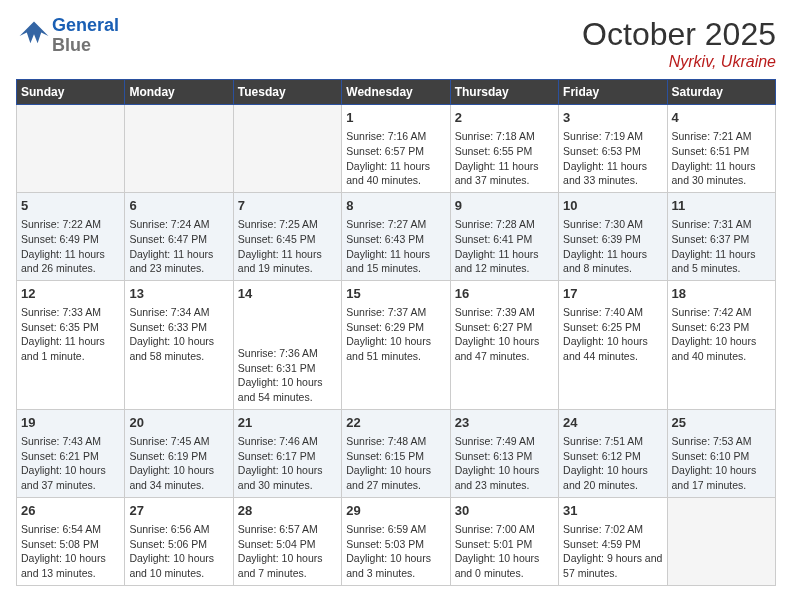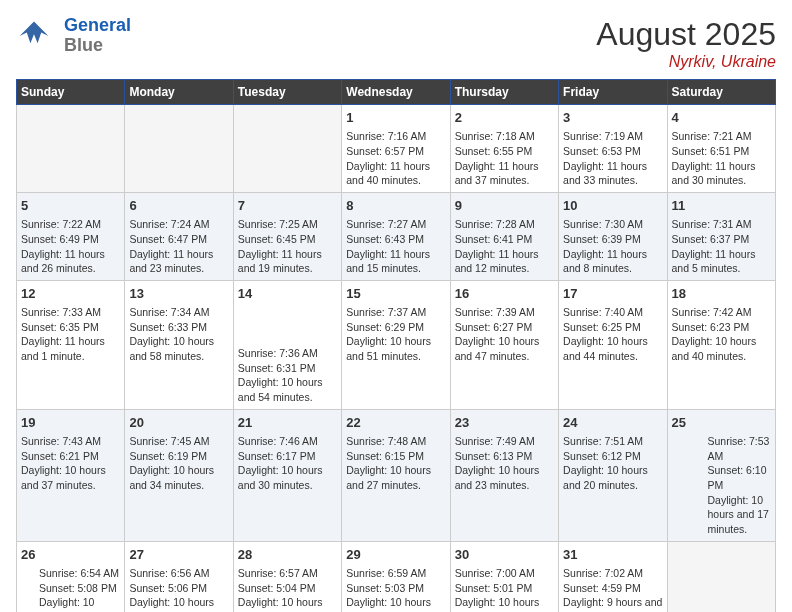--- a/index.html
+++ b/index.html
@@ -12,21 +12,21 @@
     }
     .header {
       display: flex;
       justify-content: space-between;
       align-items: flex-start;
       margin-bottom: 8px;
     }
     .logo {
       display: flex;
       align-items: center;
-      gap: 12px;
+      gap: 0;
     }
     .logo-text {
       font-size: 18px;
       font-weight: bold;
       color: #333;
       line-height: 1.1;
     }
     .logo-text span {
       color: #1a5fb4;
     }
@@ -95,21 +95,21 @@
   <div class="logo">
     <svg class="logo-bird" viewBox="0 0 40 40">
       <polygon points="20,4 36,20 28,16 24,28 20,18 16,28 12,16 4,20" fill="#3465a4"></polygon>
     </svg>
     <div class="logo-text">
       <div><span>General</span></div>
       <div><span style="color:#737373;">Blue</span></div>
     </div>
   </div>
   <div class="title-block">
-    <div class="month-title">August 2025</div>
+    <div class="month-title">October 2025</div>
     <div class="subtitle">Nyrkiv, Ukraine</div>
   </div>
 </div>
 
 <table class="calendar">
   <thead>
     <tr>
     <th>Sunday</th>
         <th>Monday</th>
         <th>Tuesday</th>
@@ -269,29 +269,29 @@
 Daylight: 10 hours and 23 minutes.</div>
         </td>
         <td>
           <span class="day-num">24</span>
           <div class="day-info" style="white-space: pre-line;">Sunrise: 7:51 AM
 Sunset: 6:12 PM
 Daylight: 10 hours and 20 minutes.</div>
         </td>
         <td>
           <span class="day-num">25</span>
-          <div class="day-info" style="white-space: pre-line; margin-left: 36px;">Sunrise: 7:53 AM
+          <div class="day-info" style="white-space: pre-line;">Sunrise: 7:53 AM
 Sunset: 6:10 PM
 Daylight: 10 hours and 17 minutes.</div>
         </td>
       </tr>
       <tr>
         <td>
           <span class="day-num">26</span>
-          <div class="day-info" style="white-space: pre-line; margin-left: 18px;">Sunrise: 6:54 AM
+          <div class="day-info" style="white-space: pre-line;">Sunrise: 6:54 AM
 Sunset: 5:08 PM
 Daylight: 10 hours and 13 minutes.</div>
         </td>
         <td>
           <span class="day-num">27</span>
           <div class="day-info" style="white-space: pre-line;">Sunrise: 6:56 AM
 Sunset: 5:06 PM
 Daylight: 10 hours and 10 minutes.</div>
         </td>
         <td>

